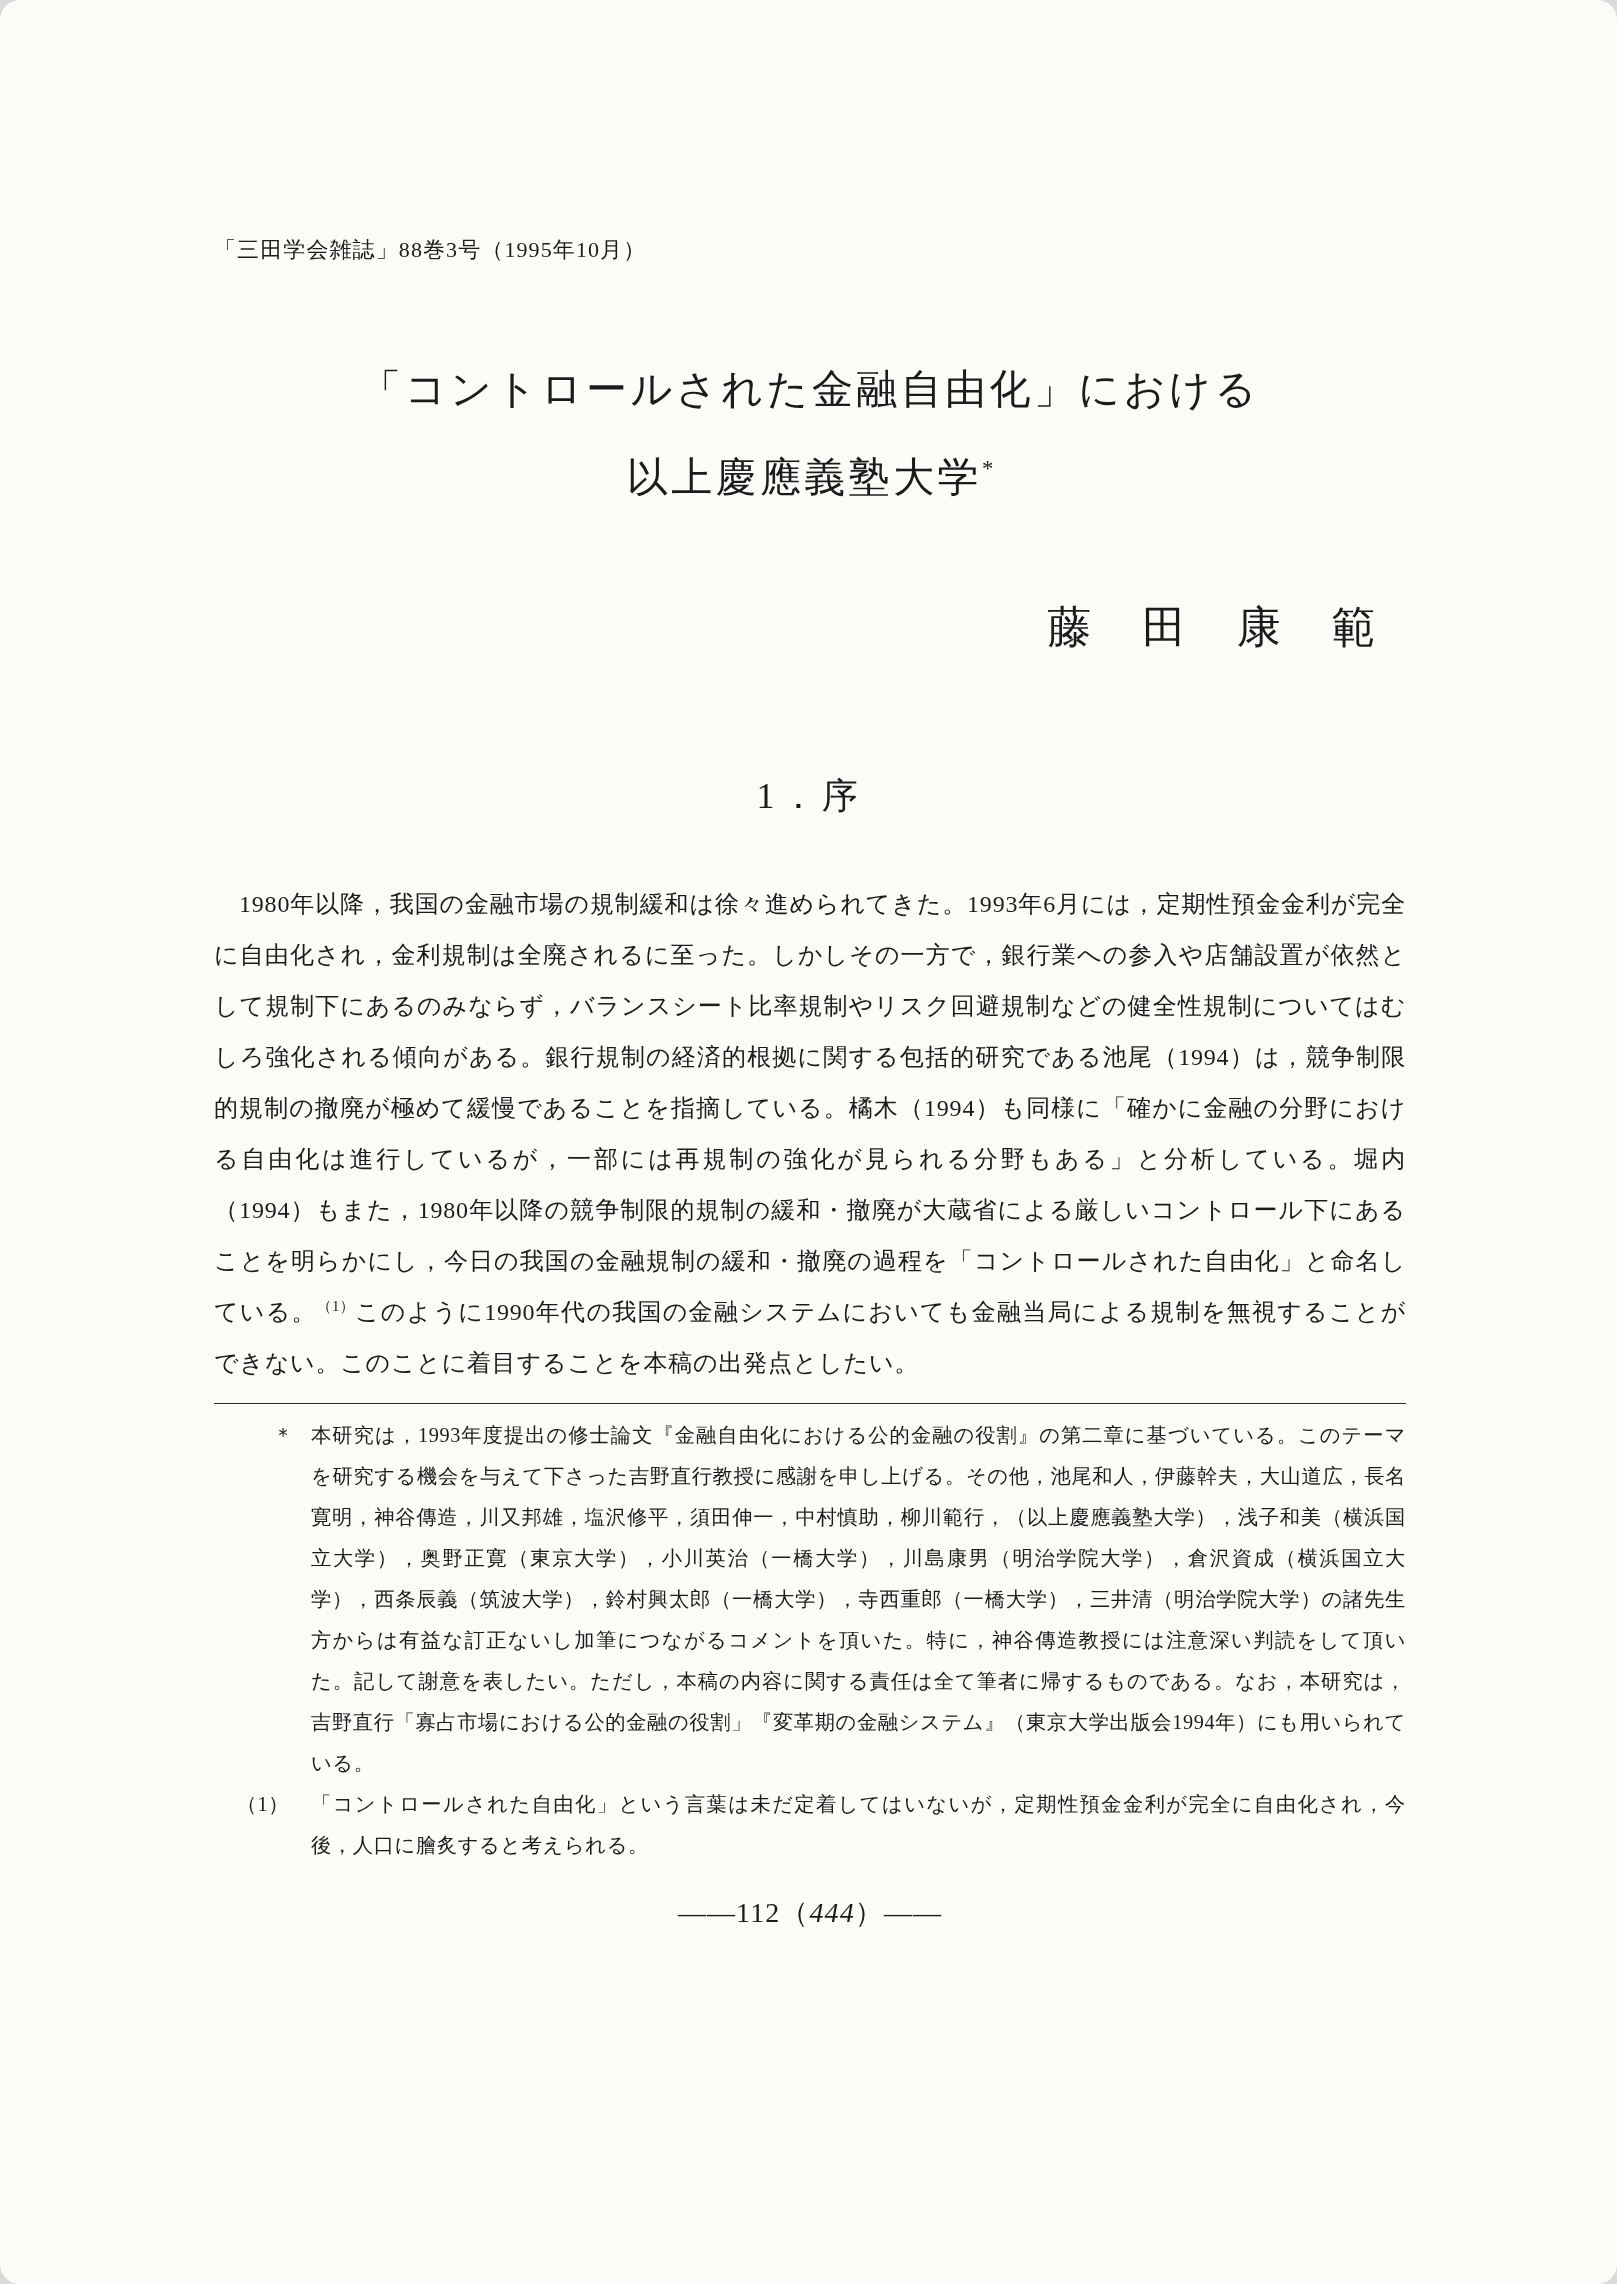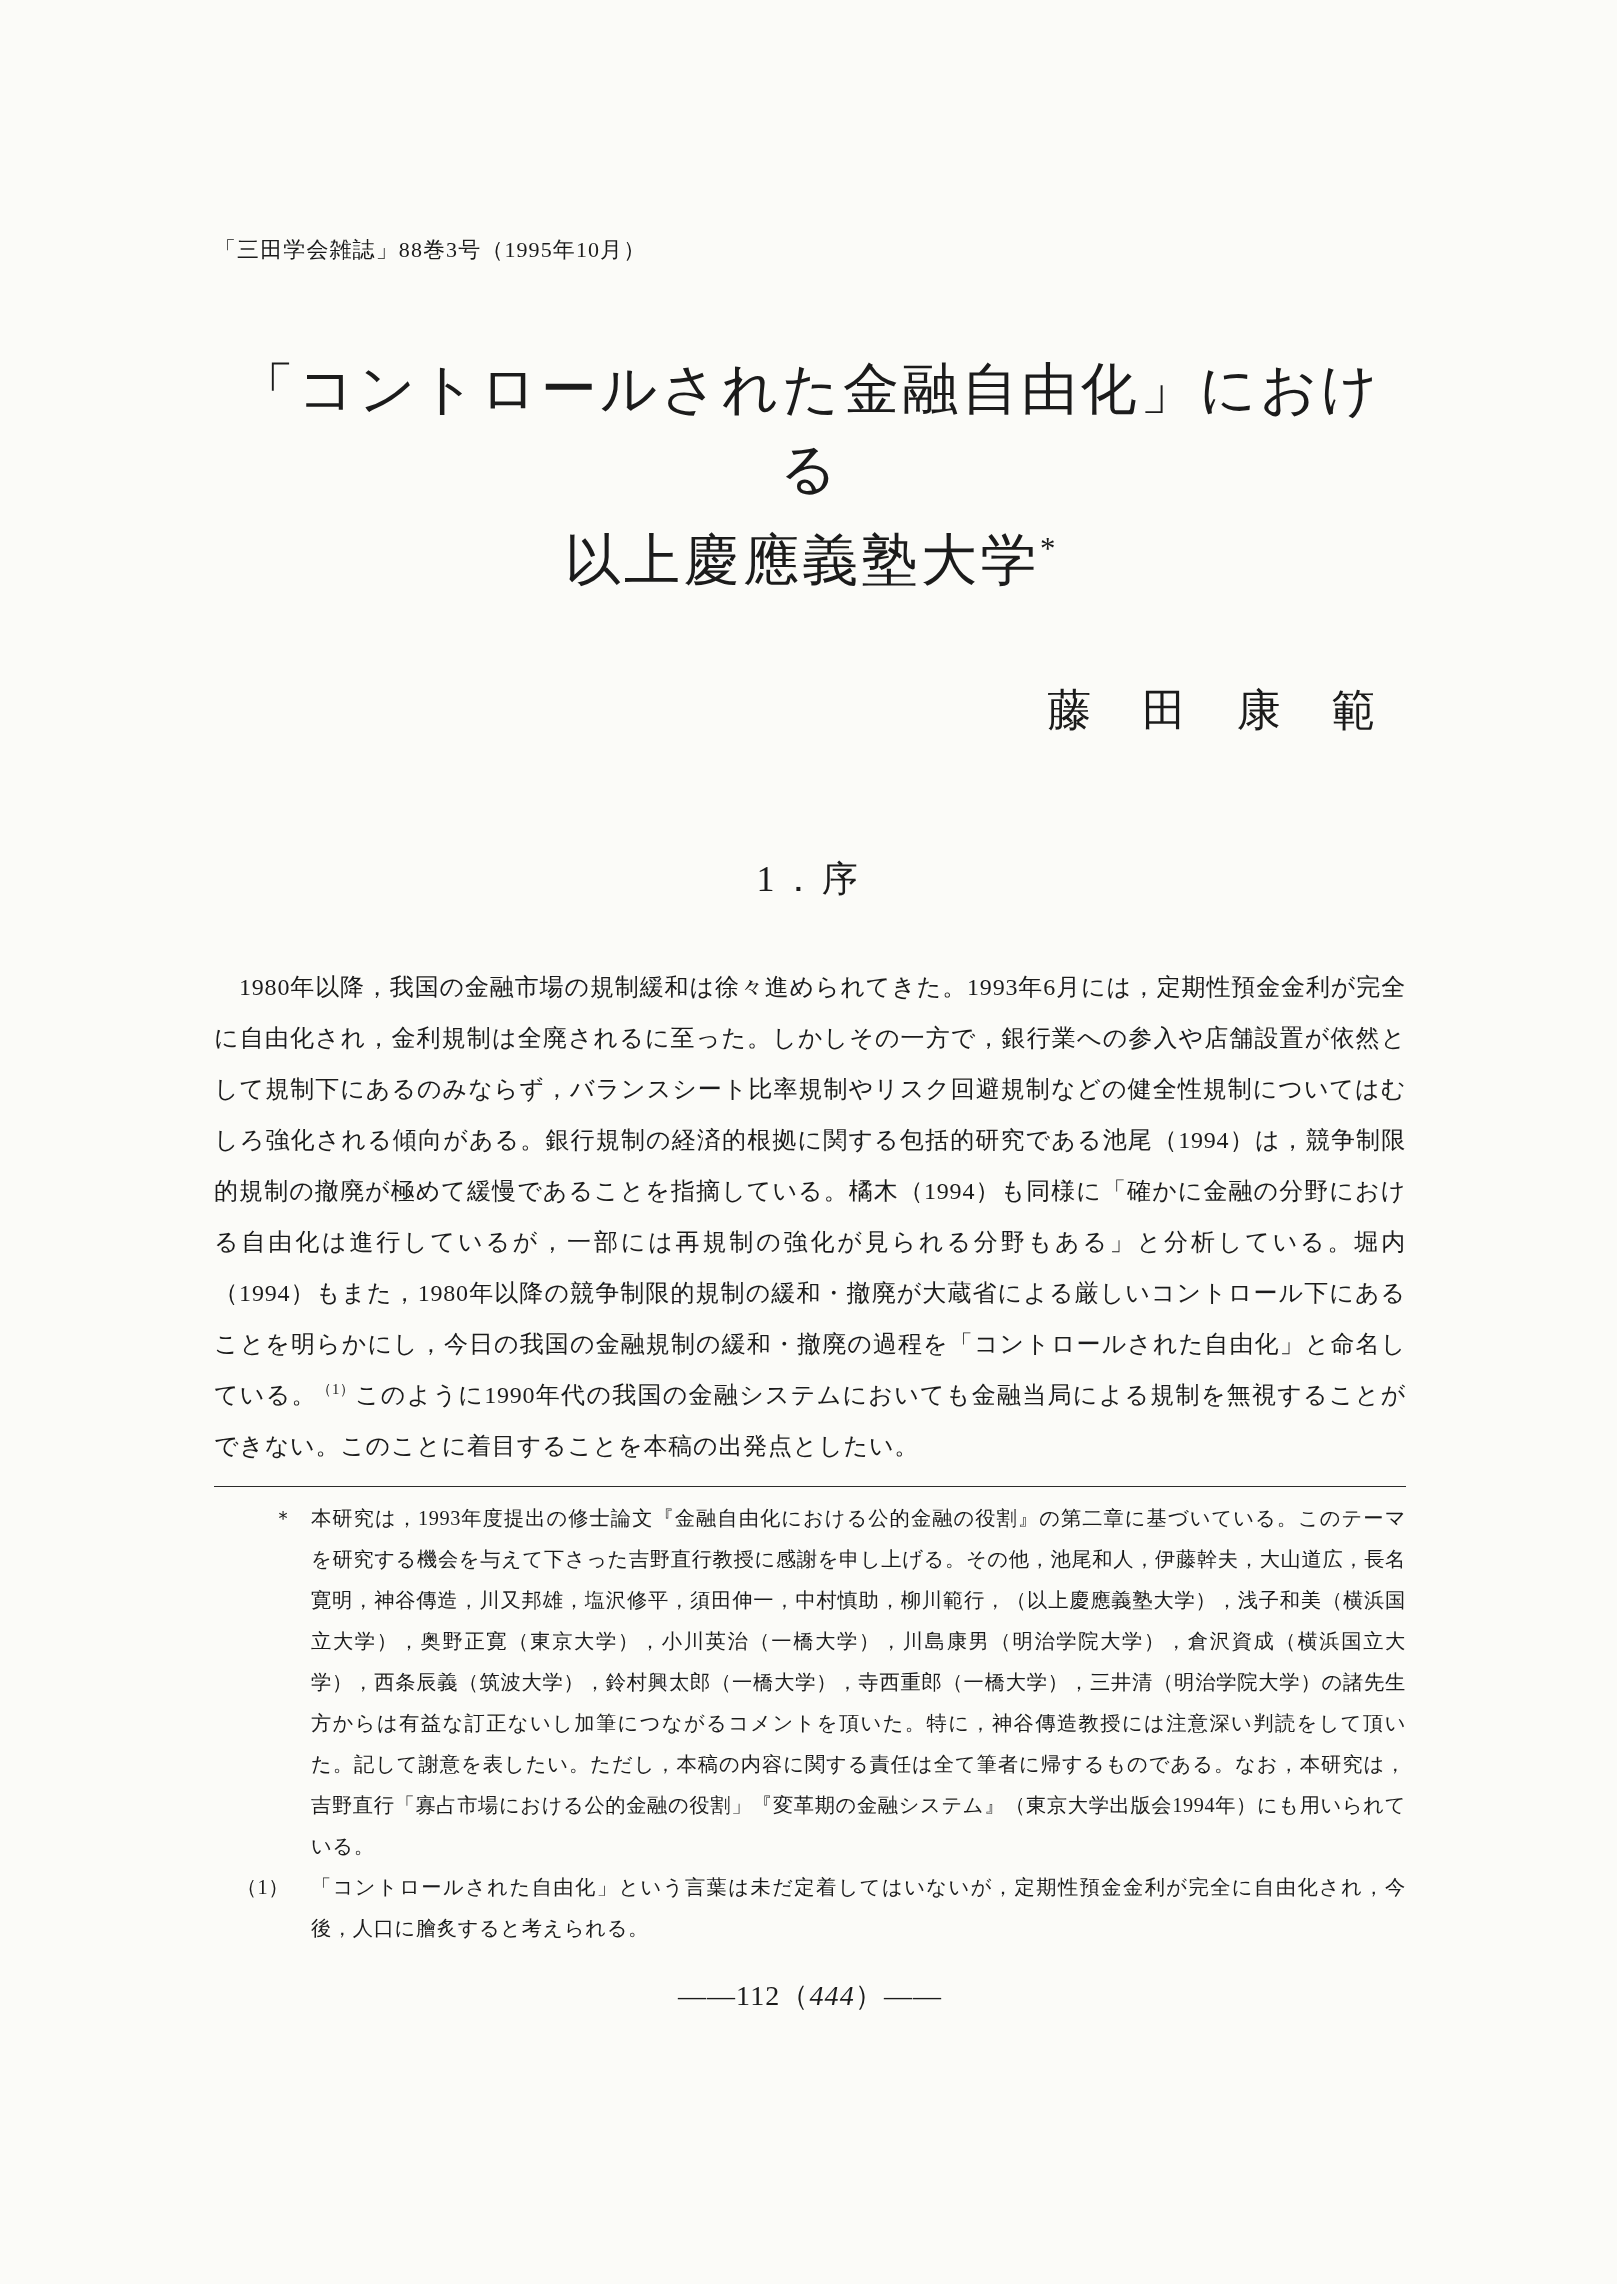--- a/index.html
+++ b/index.html
@@ -6,41 +6,42 @@
   html, body { background: #d9d9d9; }
   .page {
     position: relative;
     width: 1617px;
     height: 2284px;
     margin: 0 auto;
     background: #fbfbf8;
     color: #1b1b1b;
     font-family: "Liberation Serif", "DejaVu Serif", serif;
     overflow: hidden;
+    border-radius: 20px;
   }
   .content {
     position: absolute;
     left: 214px;
     top: 0;
     width: 1192px;
   }
   .journal-header {
     margin-top: 236px;
     font-size: 22px;
     line-height: 28px;
     letter-spacing: 1.1px;
   }
   .title-block {
     margin-top: 85px;
     text-align: center;
     font-weight: 500;
   }
   .title-line {
     display: block;
-    font-size: 56px;
+    font-size: 41px;
     line-height: 80px;
     letter-spacing: 3.4px;
   }
   .title-star {
     font-size: 0.55em;
     vertical-align: super;
     letter-spacing: 0;
   }
   .author {
     margin-top: 85px;

